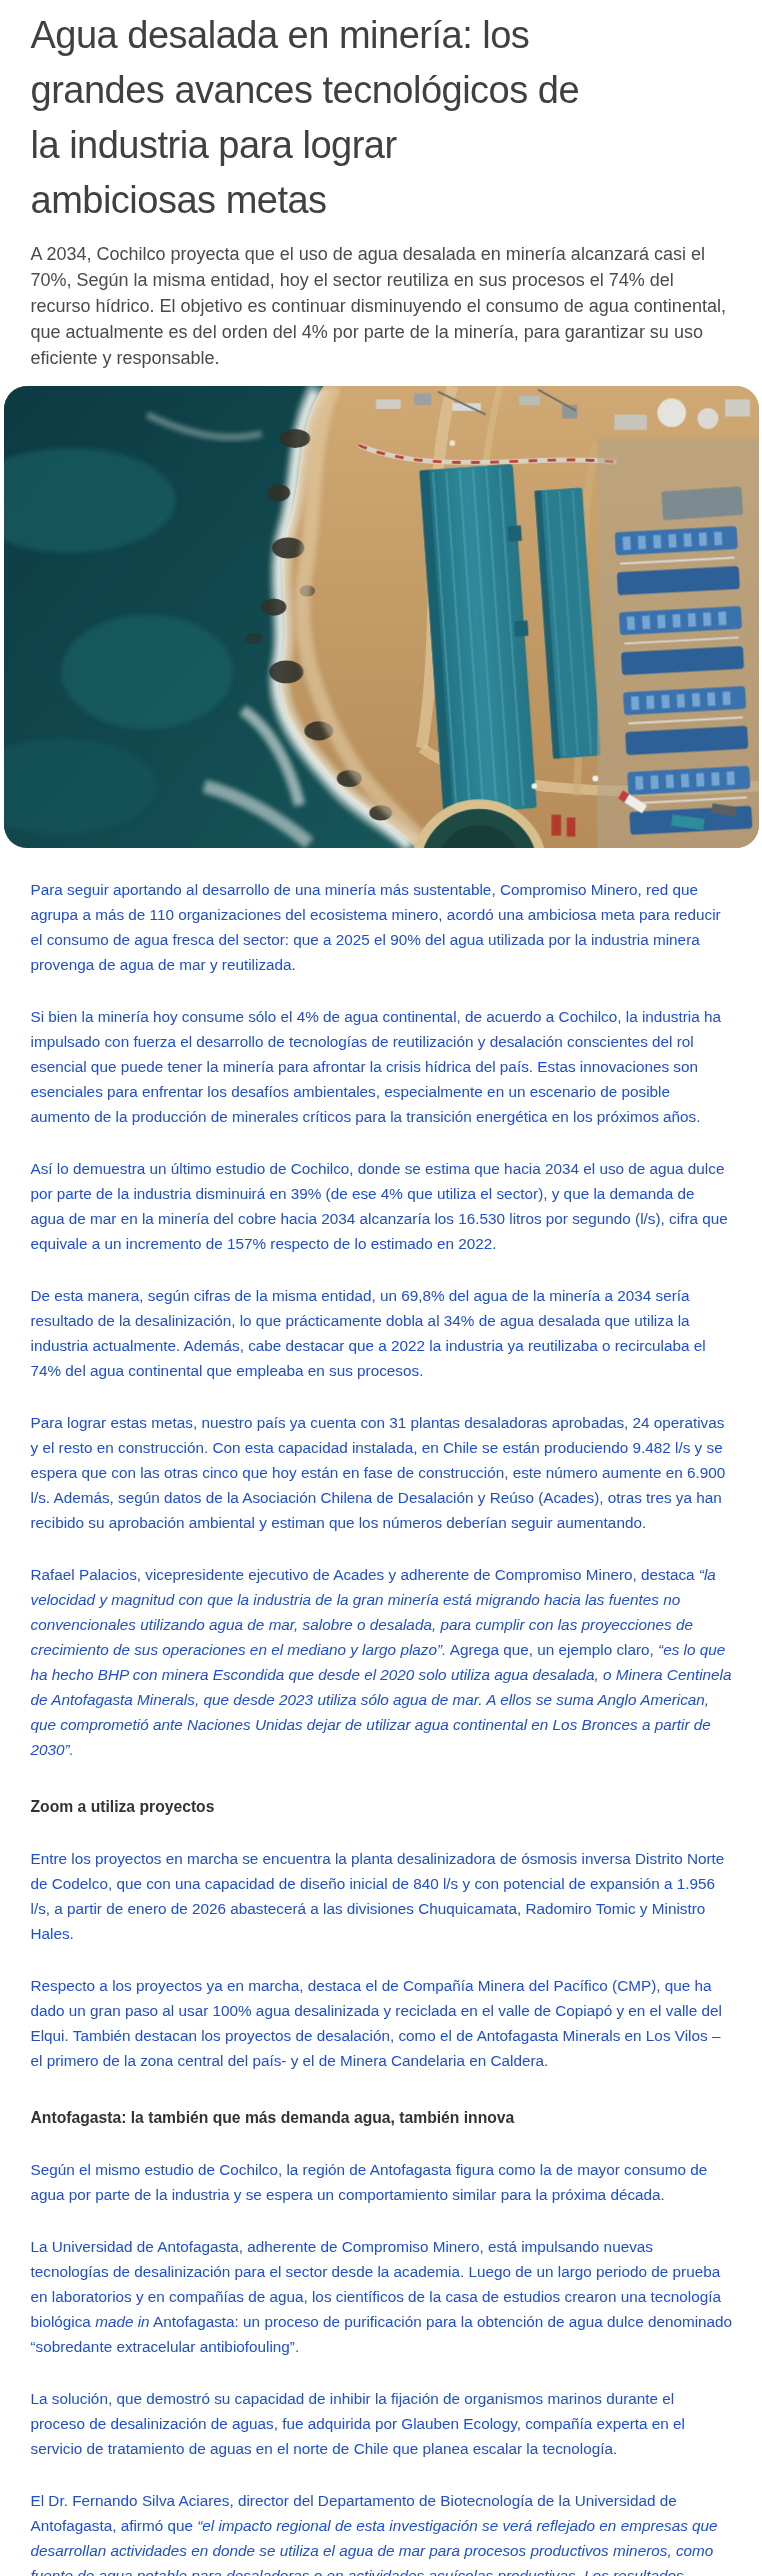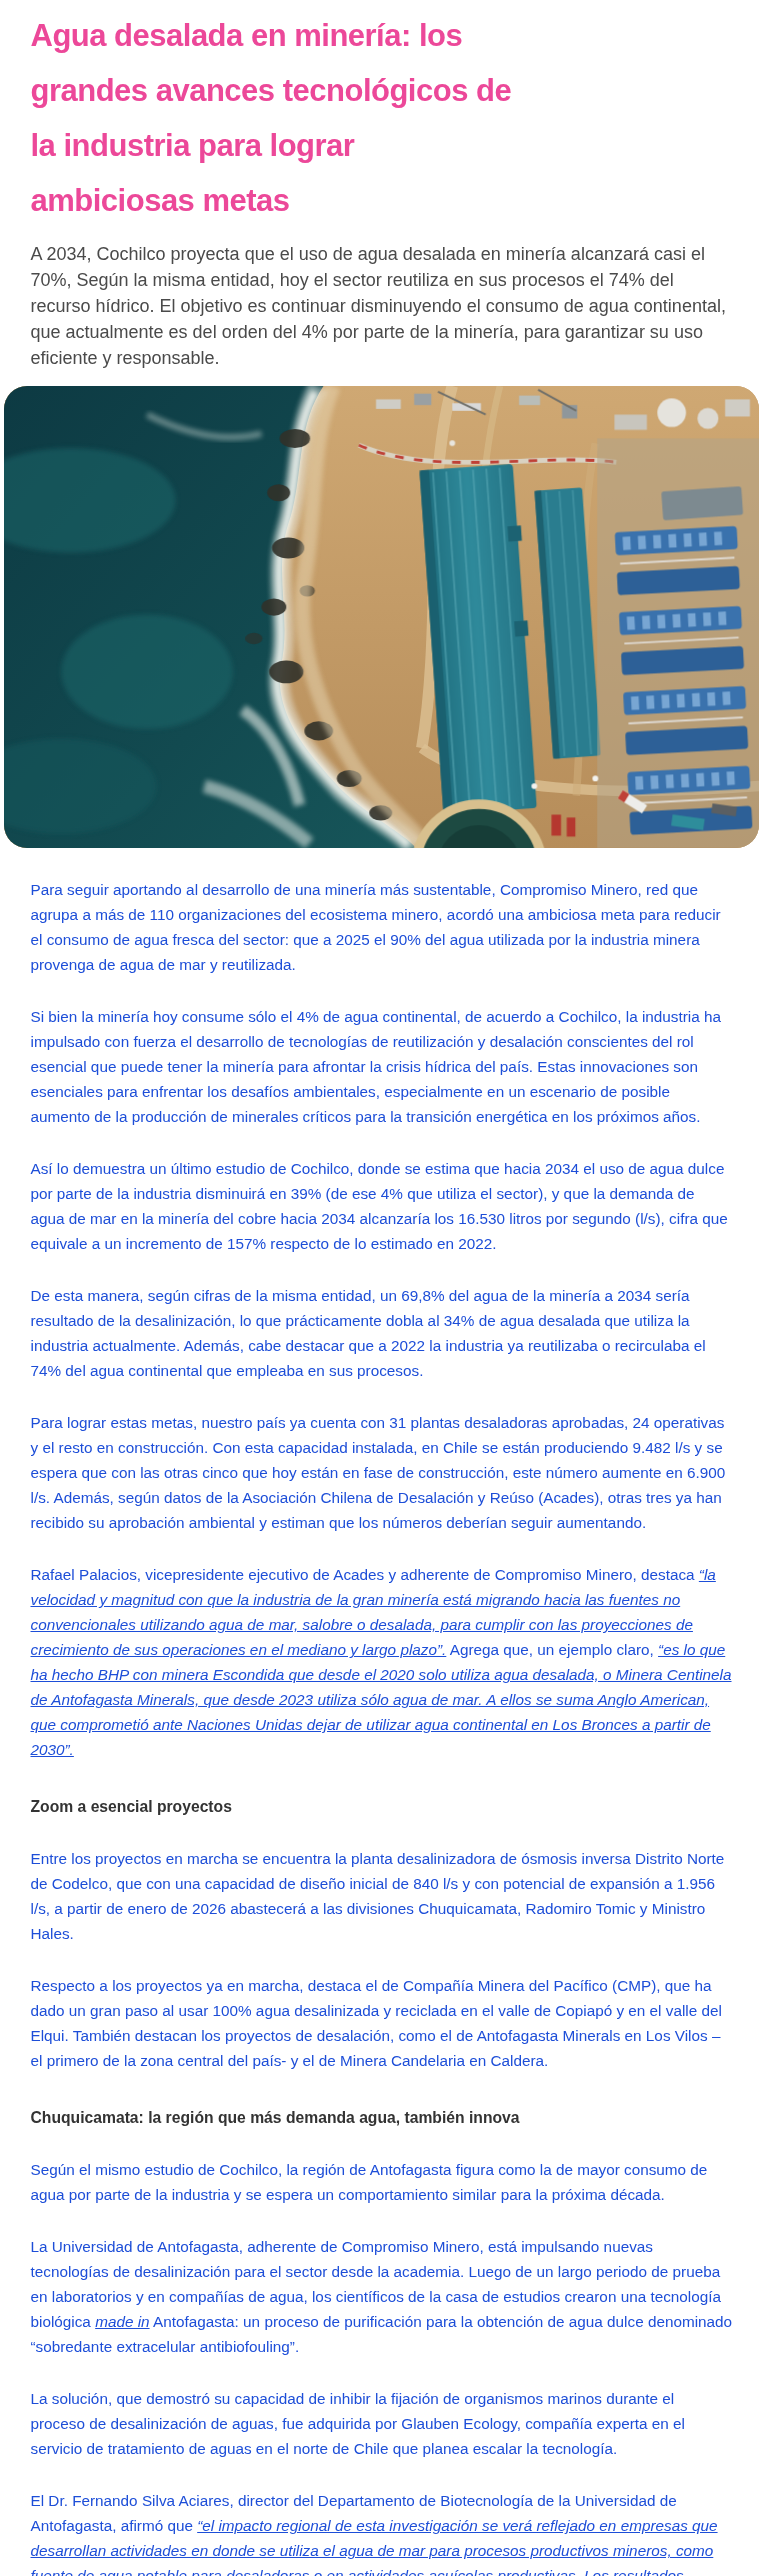--- a/index.html
+++ b/index.html
@@ -7,25 +7,25 @@
     width:763px;
     min-height:2576px;
     margin:0 auto;
     background:#ffffff;
     font-family:"Liberation Sans","DejaVu Sans",sans-serif;
     box-sizing:border-box;
   }
   .container{padding:0 30.5px;box-sizing:border-box;}
   h1.article-title{
     margin:7.6px 0 0 0;
-    font-size:31px;
+    font-size:38px;
     line-height:55px;
-    font-weight:700;
+    font-weight:400;
     letter-spacing:-0.5px;
-    color:#ec4899;
+    color:#404040;
     white-space:pre-line;
   }
   p.lead{
     margin:13.3px 0 0 0;
     font-size:18px;
     line-height:26px;
     color:#4a4a4a;
   }
   .hero{
     margin:15.3px 3.8px 0 3.8px;
@@ -43,21 +43,21 @@
     color:#1d4ed8;
   }
   .article-body p:first-child{margin-top:0;}
   .article-body h2.sub{
     margin:32px 0 0 0;
     font-size:15.7px;
     line-height:25px;
     font-weight:700;
     color:#333333;
   }
-  .article-body em{font-style:italic;text-decoration:underline;}
+  .article-body em{font-style:italic;}
 </style>
 </head>
 <body>
 
 <div class="page">
   <div class="container">
     <h1 class="article-title">Agua desalada en minería: los
 grandes avances tecnológicos de
 la industria para lograr
 ambiciosas metas</h1>
@@ -238,24 +238,24 @@
   </div>
 
   <div class="container">
     <div class="article-body">
         <p><span>Para seguir aportando al desarrollo de una minería más sustentable, Compromiso Minero, red que agrupa a más de 110 organizaciones del ecosistema minero, acordó una ambiciosa meta para reducir el consumo de agua fresca del sector: que a 2025 el 90% del agua utilizada por la industria minera provenga de agua de mar y reutilizada.</span></p>
         <p><span>Si bien la minería hoy consume sólo el 4% de agua continental, de acuerdo a Cochilco,  la industria ha impulsado con fuerza el desarrollo de tecnologías de reutilización y desalación conscientes del rol esencial que puede tener la minería para afrontar la crisis hídrica del país. Estas innovaciones son esenciales para enfrentar los desafíos ambientales, especialmente en un escenario de posible aumento de la producción de minerales críticos para la transición energética en los próximos años.</span></p>
         <p><span>Así lo demuestra un último estudio de Cochilco, donde se estima que hacia 2034 el uso de agua dulce por parte de la industria disminuirá en 39% (de ese 4% que utiliza el sector), y que la demanda de agua de mar en la minería del cobre hacia 2034 alcanzaría los 16.530 litros por segundo (l/s), cifra que equivale a un incremento de 157% respecto de lo estimado en 2022.</span></p>
         <p><span>De esta manera, según cifras de la misma entidad, un 69,8% del agua de la minería a 2034 sería resultado de la desalinización, lo que prácticamente dobla al 34% de agua desalada que utiliza la industria actualmente. Además, cabe destacar que a 2022 la industria ya reutilizaba o recirculaba el 74% del agua continental que empleaba en sus procesos.</span></p>
         <p><span>Para lograr estas metas, nuestro país ya cuenta con 31 plantas desaladoras aprobadas, 24 operativas y el resto en construcción. Con esta capacidad instalada, en Chile se están produciendo 9.482 l/s y se espera que con las otras cinco que hoy están en fase de construcción, este número aumente en 6.900 l/s. Además, según datos de la Asociación Chilena de Desalación y Reúso (Acades), otras tres ya han recibido su aprobación ambiental y estiman que los números deberían seguir aumentando.</span></p>
         <p><span>Rafael Palacios, vicepresidente ejecutivo de Acades y adherente de Compromiso Minero, destaca </span><em>“la velocidad y magnitud con que la industria de la gran minería está migrando hacia las fuentes no convencionales utilizando agua de mar, salobre o desalada, para cumplir con las proyecciones de crecimiento de sus operaciones en el mediano y largo plazo”.</em><span> Agrega que, un ejemplo claro, </span><em>“es lo que ha hecho BHP con minera Escondida que desde el 2020 solo utiliza agua desalada, o Minera Centinela de Antofagasta Minerals, que desde 2023 utiliza sólo agua de mar. A ellos se suma Anglo American, que comprometió ante Naciones Unidas dejar de utilizar agua continental en Los Bronces a partir de 2030”.</em></p>
-        <h2 class="sub">Zoom a esencial proyectos</h2>
+        <h2 class="sub">Zoom a utiliza proyectos</h2>
         <p><span>Entre los proyectos en marcha se encuentra la planta desalinizadora de ósmosis inversa Distrito Norte de Codelco, que con una capacidad de diseño inicial de 840 l/s y con potencial de expansión a 1.956 l/s, a partir de enero de 2026 abastecerá a las divisiones Chuquicamata, Radomiro Tomic y Ministro Hales.</span></p>
         <p><span>Respecto a los proyectos ya en marcha, destaca el de Compañía Minera del Pacífico (CMP), que ha dado un gran paso al usar 100% agua desalinizada y reciclada en el valle de Copiapó y en el valle del Elqui. También destacan los proyectos de desalación, como el de Antofagasta Minerals en Los Vilos – el primero de la zona central del país- y el de Minera Candelaria en Caldera.</span></p>
-        <h2 class="sub">Chuquicamata: la región que más demanda agua, también innova</h2>
+        <h2 class="sub">Antofagasta: la también que más demanda agua, también innova</h2>
         <p><span>Según el mismo estudio de Cochilco, la región de Antofagasta figura como la de mayor consumo de agua por parte de la industria y se espera un comportamiento similar para la próxima década.</span></p>
         <p><span>La Universidad de Antofagasta, adherente de Compromiso Minero, está impulsando nuevas tecnologías de desalinización para el sector desde la academia. Luego de un largo periodo de prueba en laboratorios y en compañías de agua, los científicos de la casa de estudios crearon una tecnología biológica </span><em>made in</em><span> Antofagasta: un proceso de purificación para la obtención de agua dulce denominado “sobredante extracelular antibiofouling”.</span></p>
         <p><span>La solución, que demostró su capacidad de inhibir la fijación de organismos marinos durante el proceso de desalinización de aguas, fue adquirida por Glauben Ecology, compañía experta en el servicio de tratamiento de aguas en el norte de Chile que planea escalar la tecnología.</span></p>
         <p><span>El Dr. Fernando Silva Aciares, director del Departamento de Biotecnología de la Universidad de Antofagasta, afirmó que </span><em>“el impacto regional de esta investigación se verá reflejado en empresas que desarrollan actividades en donde se utiliza el agua de mar para procesos productivos mineros, como fuente de agua potable para desaladoras o en actividades acuícolas productivas. Los resultados obtenidos hasta ahora permiten prospectar el desarrollo de herramientas biotecnológicas que puedan utilizarse en la industria acuícola, minera y sanitaria, sin efectos negativos para el ecosistema”.</em></p>
       </div>
   </div>
 </div>
 
 
 </body></html>

